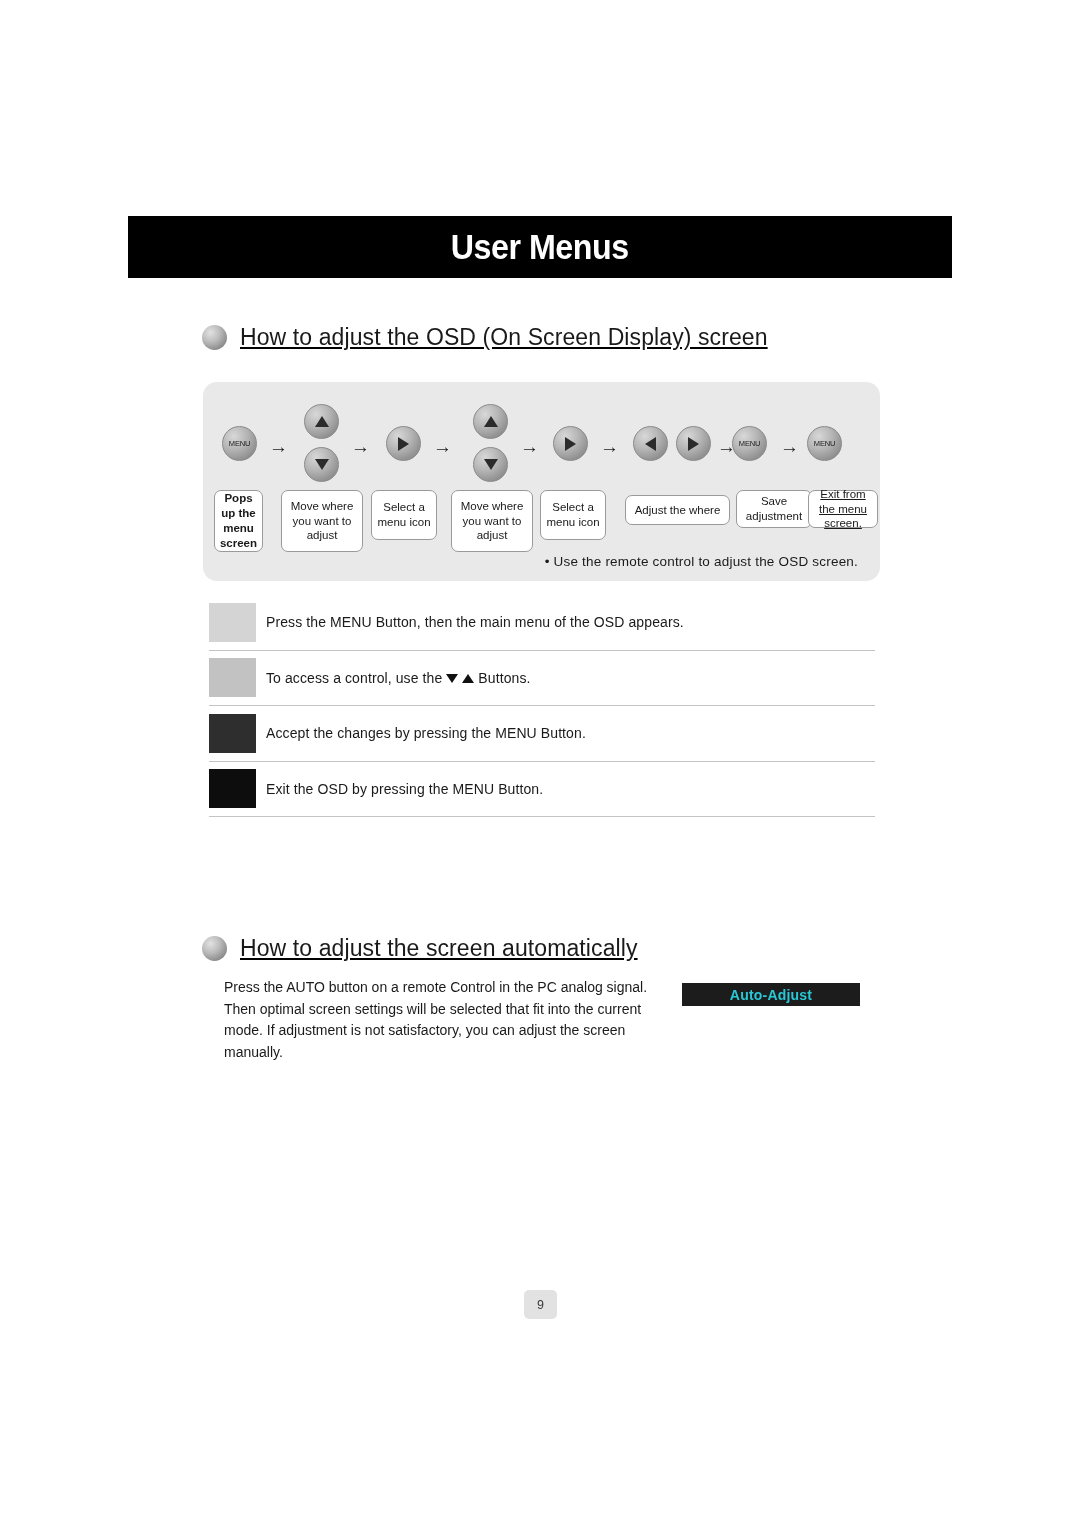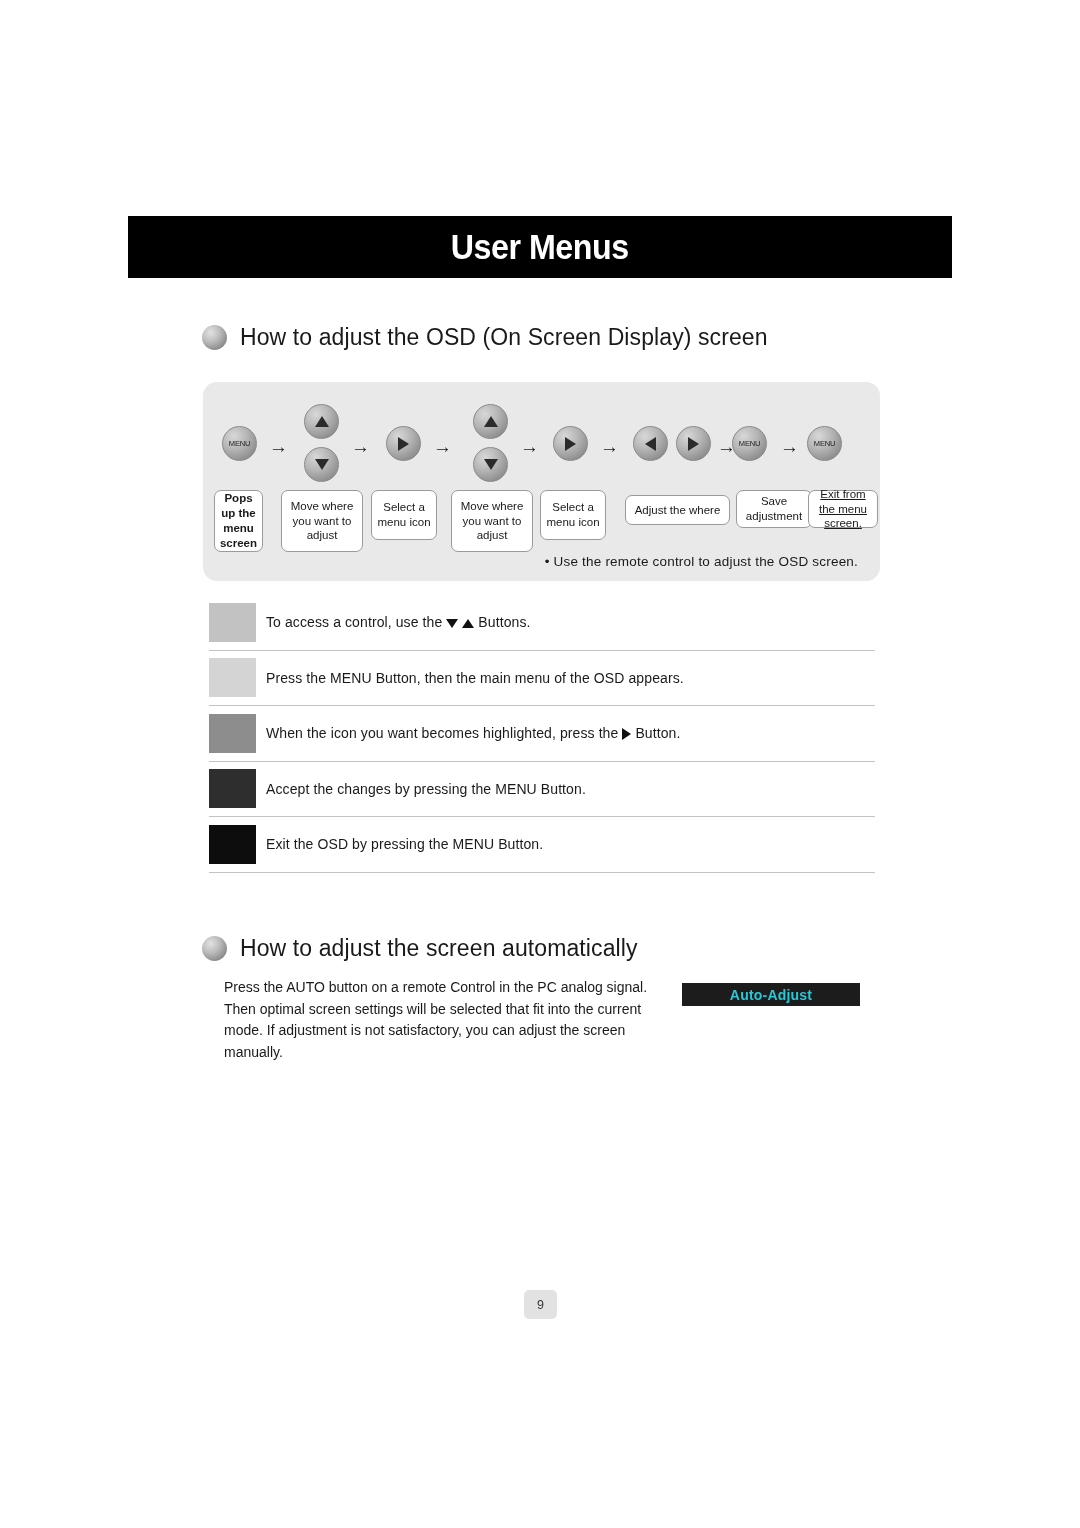--- a/index.html
+++ b/index.html
@@ -35,20 +35,21 @@
     letter-spacing: -0.5px;
     transform: scaleX(0.92);
   }
 
   
   .section-heading {
     position: absolute;
     display: flex;
     align-items: center;
     gap: 13px;
+    text-decoration: underline;
   }
   .section-heading .bullet {
     width: 25px;
     height: 25px;
     border-radius: 50%;
     background: radial-gradient(circle at 34% 30%, #e2e2e2 0%, #bdbdbd 38%, #8f8f8f 72%, #6f6f6f 100%);
     flex: 0 0 auto;
   }
   .section-heading .heading-text {
     font-size: 23px;
@@ -292,44 +293,36 @@
   <div class="callout" style="left:422px; top:113px; width:105px; height:30px;">Adjust the where</div>
   <div class="callout" style="left:533px; top:108px; width:76px;  height:38px;">Save adjustment</div>
   <div class="callout" style="left:605px; top:108px; width:70px;  height:38px;text-decoration:underline;">Exit from the menu screen.</div>
 
   <span class="panel-note">• Use the remote control to adjust the OSD screen.</span>
 </div>
 
 <div class="steps">
 
   <div class="step-row">
+    <div class="step-swatch" style="background:#d4d4d4;"></div>
+    <div class="step-text">
+      <span>Press the MENU Button, then the main menu of the OSD appears.</span>
+    </div>
+  </div>
+
+  <div class="step-row">
     <div class="step-swatch" style="background:#c2c2c2;"></div>
     <div class="step-text">
       <span>To access a control, use the</span>
       <span class="inline-tri itri-down"></span>
       <span class="inline-tri itri-up"></span>
       <span>Buttons.</span>
     </div>
   </div>
 
-  <div class="step-row">
-    <div class="step-swatch" style="background:#d4d4d4;"></div>
-    <div class="step-text">
-      <span>Press the MENU Button, then the main menu of the OSD appears.</span>
-    </div>
-  </div>
-
-  <div class="step-row">
-    <div class="step-swatch" style="background:#8d8d8d;"></div>
-    <div class="step-text">
-      <span>When the icon you want becomes highlighted, press the</span>
-      <span class="inline-tri itri-right"></span>
-      <span>Button.</span>
-    </div>
-  </div>
 
 
   <div class="step-row">
     <div class="step-swatch" style="background:#2e2e2e;"></div>
     <div class="step-text">
       <span>Accept the changes by pressing the MENU Button.</span>
     </div>
   </div>
 
   <div class="step-row">

